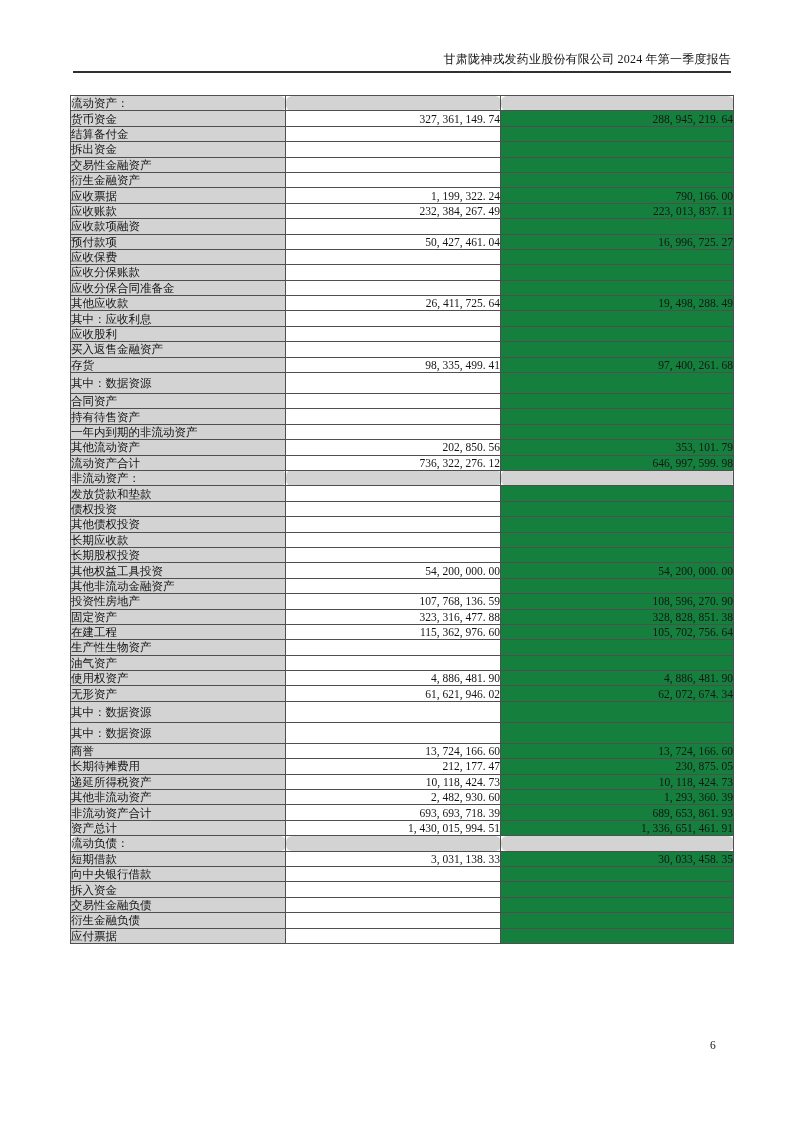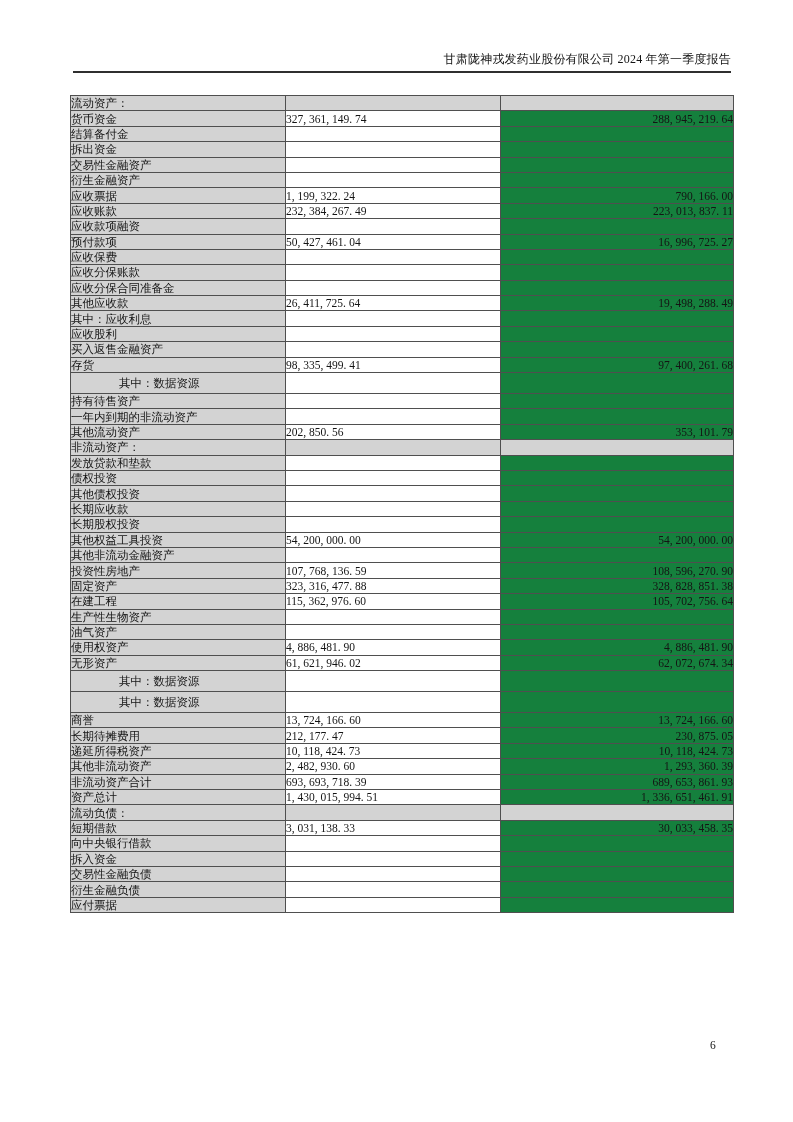--- a/index.html
+++ b/index.html
@@ -34,24 +34,24 @@
   table.balance-sheet td {
     border: 1px solid #4f4f4f;
     font-size: 11.5px;
     height: 15.4px;
     line-height: 14px;
     padding: 0;
     vertical-align: middle;
     white-space: nowrap;
     overflow: hidden;
   }
-  tr.tall td { height: 21px; padding-left: 48px; }
+  tr.tall td { height: 21px; }
   td.label { background: #d3d3d3; }
-  tr.section td { background: #d3d3d3; }
-  td.v1 { text-align: left; padding-right: 10px; background: #ffffff; }
+  tr.section td { background: #d3d3d3; border-radius: 6px; }
+  td.v1 { text-align: right; padding-right: 10px; background: #ffffff; }
   td.v2 { text-align: right; padding-right: 26px; background: #15803d; }
   tr.section td.v1, tr.section td.v2 { background: #d3d3d3; }
   .ind0 { padding-left: 4px; }
   .ind1 { padding-left: 14px; margin-left: 13px; }
   .ind2 { padding-left: 21px; }
   .ind3 { padding-left: 66px; }
   .page-number {
     position: absolute;
     top: 1039px; left: 710px;
     font-size: 11.5px;
@@ -160,34 +160,44 @@
         <td class="label ind1">存货</td>
         <td class="v1">98, 335, 499. 41</td>
         <td class="v2">97, 400, 261. 68</td>
       </tr>
       <tr class="tall">
         <td class="label ind2">其中：数据资源</td>
         <td class="v1"></td>
         <td class="v2"></td>
       </tr>
       <tr>
+        <td class="label ind1">合同资产</td>
+        <td class="v1"></td>
+        <td class="v2"></td>
+      </tr>
+      <tr>
         <td class="label ind1">持有待售资产</td>
         <td class="v1"></td>
         <td class="v2"></td>
       </tr>
       <tr>
         <td class="label ind1">一年内到期的非流动资产</td>
         <td class="v1"></td>
         <td class="v2"></td>
       </tr>
       <tr>
         <td class="label ind1">其他流动资产</td>
         <td class="v1">202, 850. 56</td>
         <td class="v2">353, 101. 79</td>
       </tr>
+      <tr>
+        <td class="label ind0">流动资产合计</td>
+        <td class="v1">736, 322, 276. 12</td>
+        <td class="v2">646, 997, 599. 98</td>
+      </tr>
       <tr class="section">
         <td class="label ind0">非流动资产：</td>
         <td class="v1"></td>
         <td class="v2"></td>
       </tr>
       <tr>
         <td class="label ind1">发放贷款和垫款</td>
         <td class="v1"></td>
         <td class="v2"></td>
       </tr>

